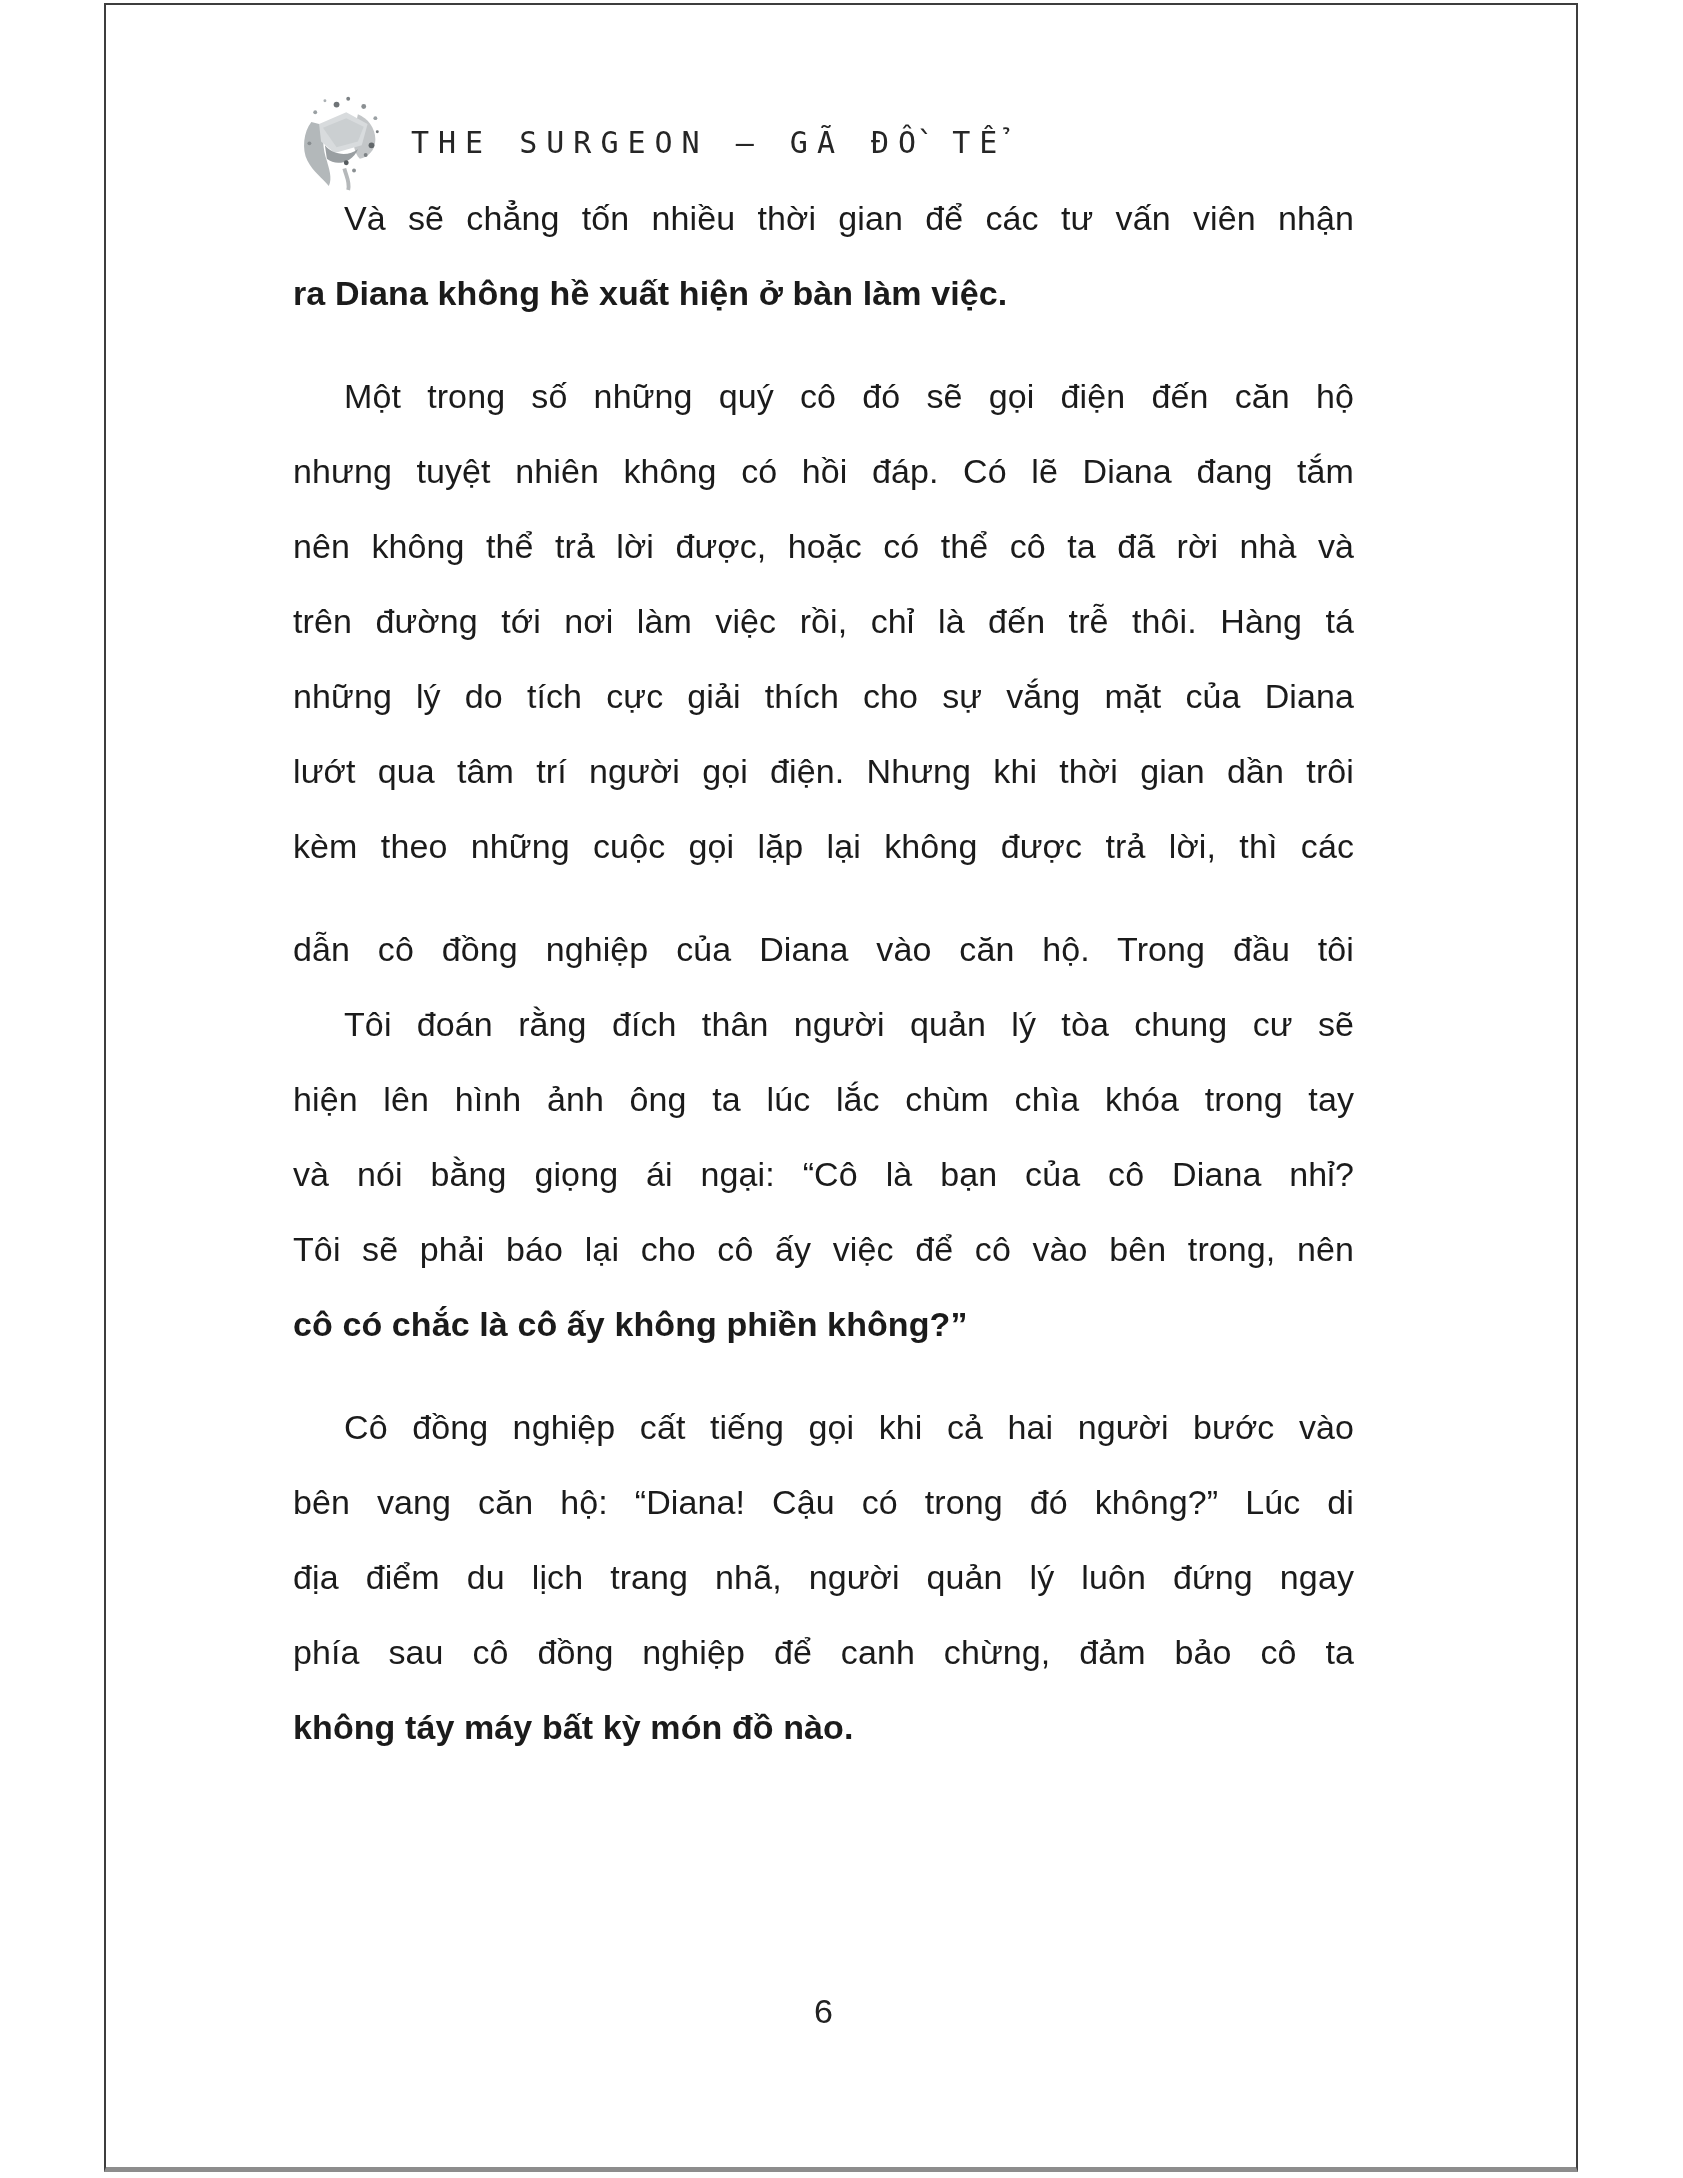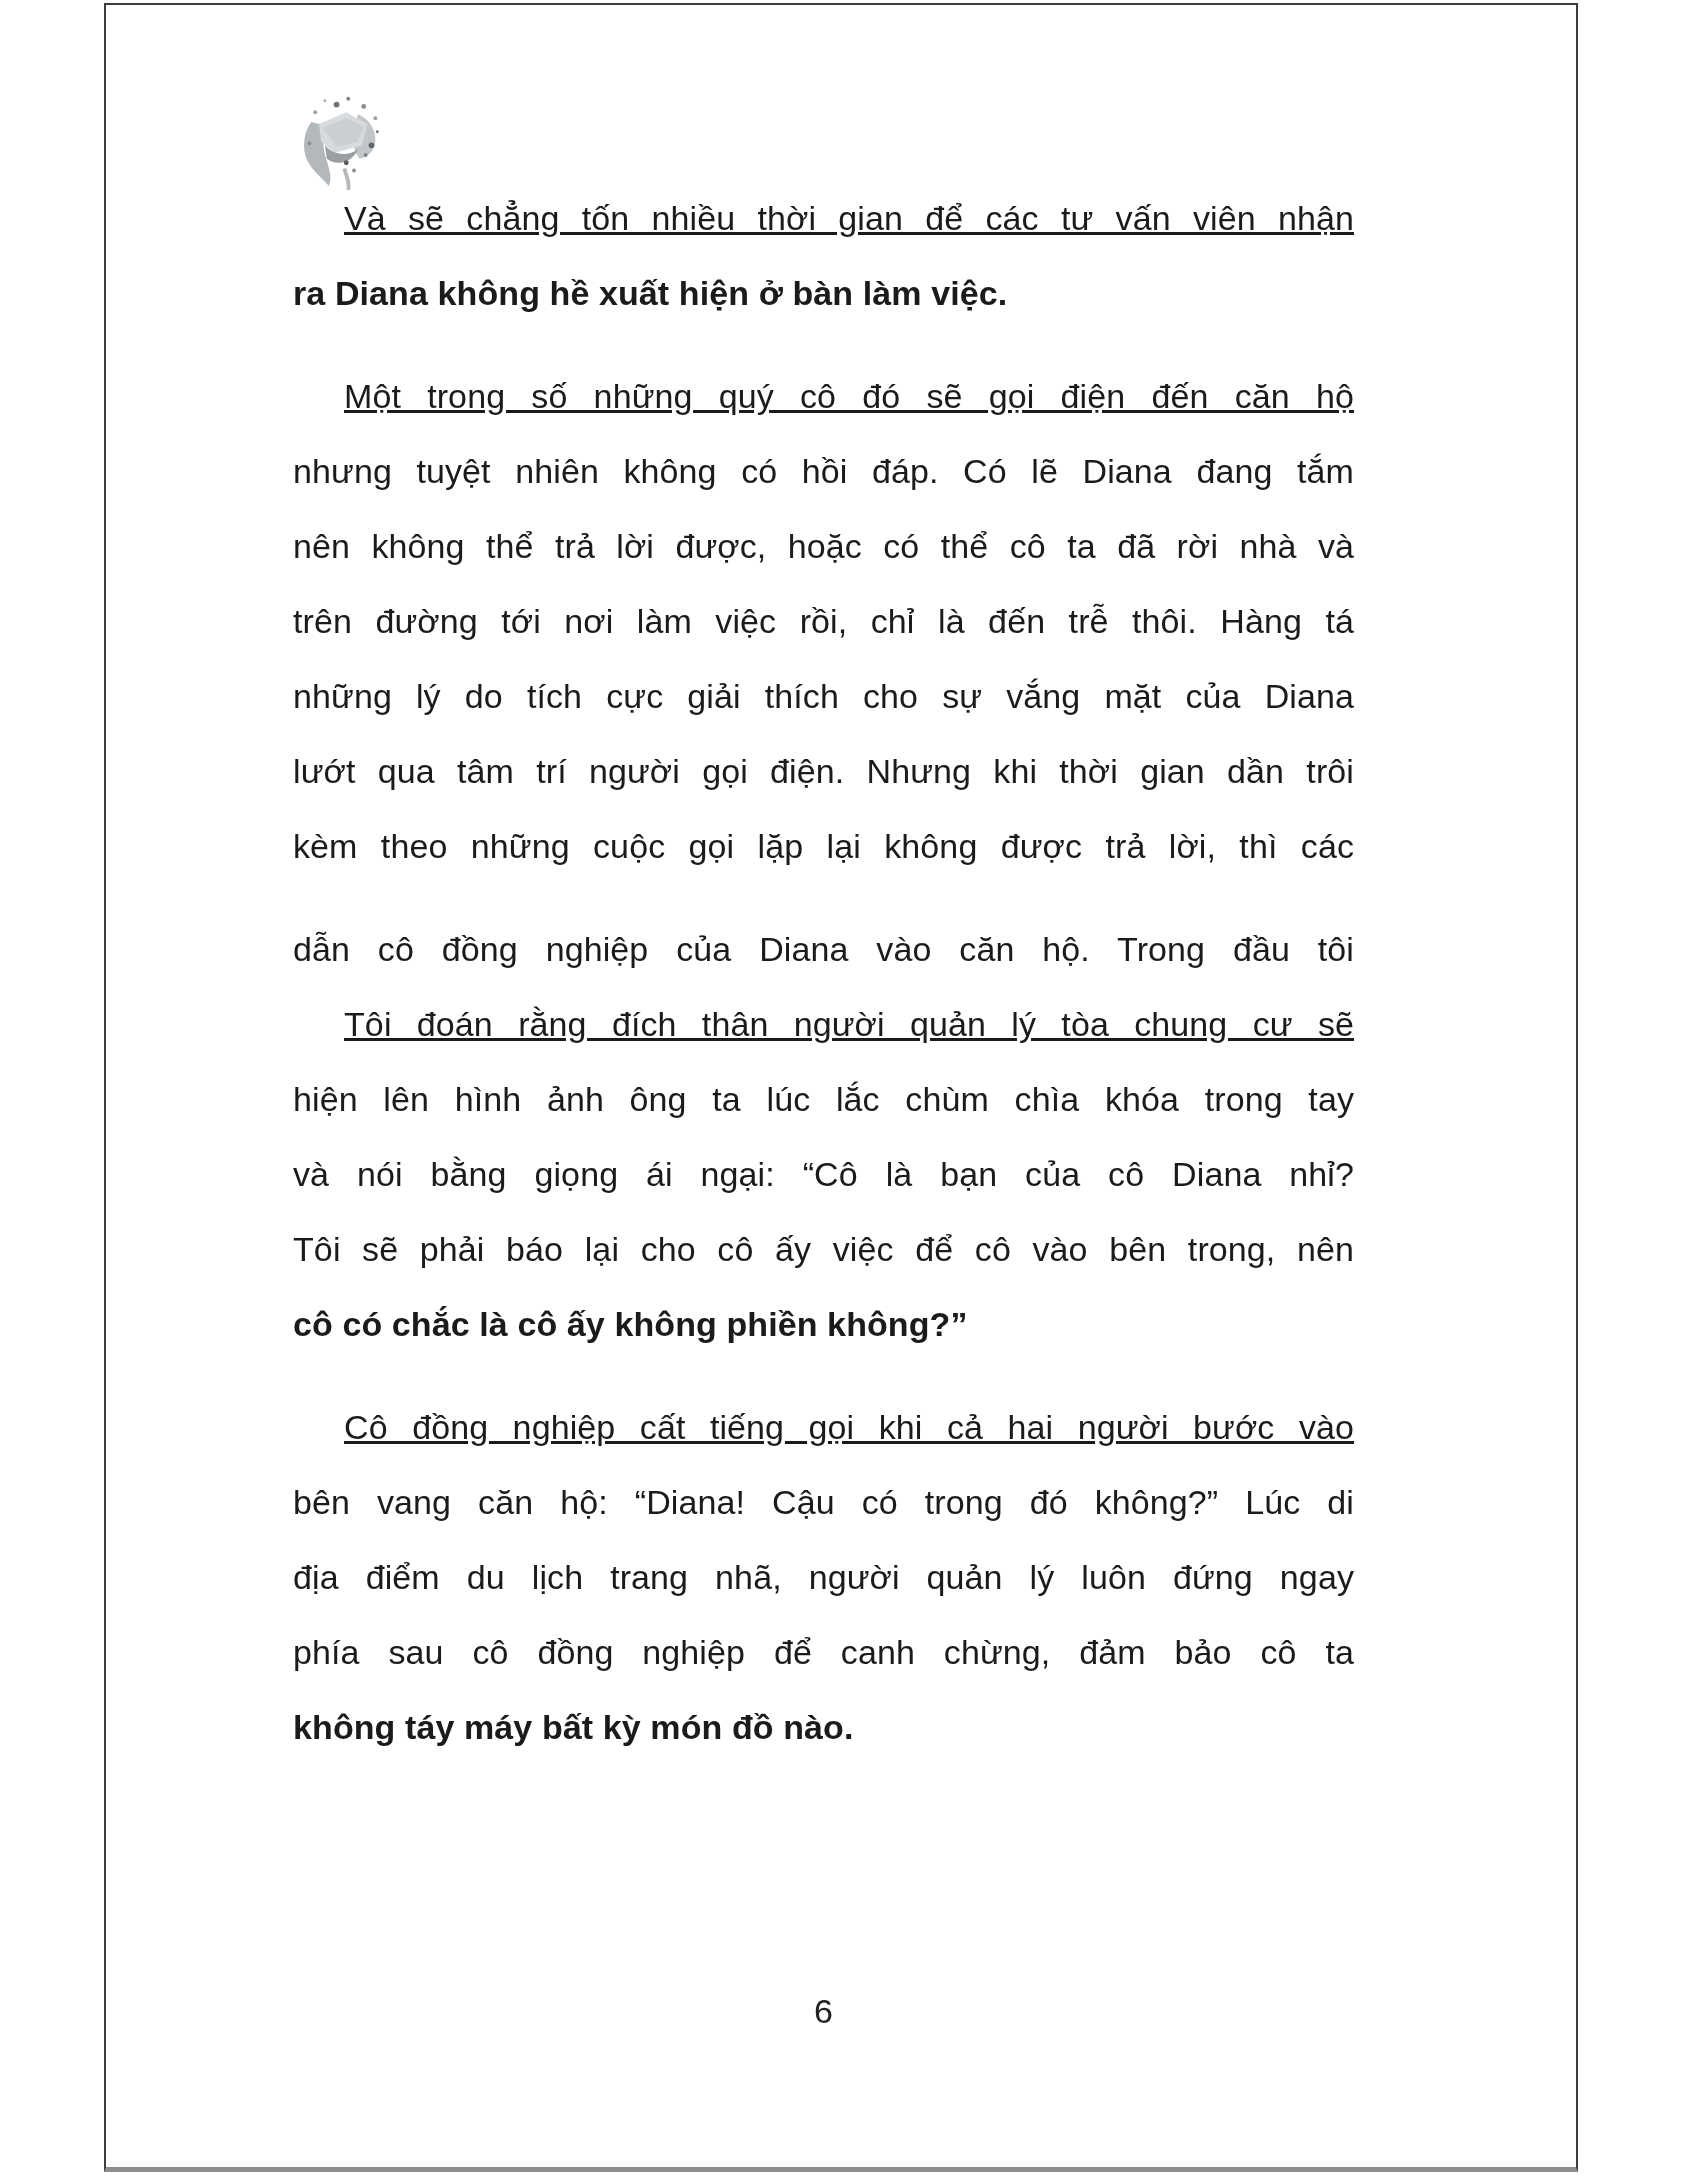--- a/index.html
+++ b/index.html
@@ -34,21 +34,21 @@
     position:absolute; left:293px; top:181px; width:1061px;
     font-size:34px; line-height:75px;
     letter-spacing:0.1px;
   }
   .para { margin:0 0 28px 0; }
   .line {
     height:75px;
     text-align:justify;
     text-align-last:justify;
   }
-  .line.first { text-indent:51px;text-decoration:underline; }
+  .line.first { text-indent:51px; }
   .line.last  { text-align-last:left;font-weight:bold; }
   .page-number {
     position:absolute; left:293px; top:1992px; width:1061px;
     text-align:center; font-size:34px; color:#222;
   }
 </style>
 </head>
 <body>
 
 <div class="page">
@@ -69,20 +69,21 @@
       <circle cx="84" cy="62" r="3" fill="#62676a"></circle>
       <circle cx="78" cy="72" r="2" fill="#7c8184"></circle>
       <circle cx="58" cy="80" r="2.5" fill="#565b5e"></circle>
       <circle cx="66" cy="88" r="2" fill="#8a8f92"></circle>
       <circle cx="26" cy="28" r="2" fill="#9aa0a3"></circle>
       <circle cx="36" cy="16" r="1.5" fill="#aab0b3"></circle>
       <path d="M56,86 C58,94 62,100 60,108" stroke="#b5b8ba" stroke-width="4" fill="none"></path>
       <circle cx="20" cy="60" r="2" fill="#888d90"></circle>
       <circle cx="90" cy="48" r="1.5" fill="#75797c"></circle>
     </svg>
+    <div class="title">THE SURGEON – GÃ ĐỒ TỂ</div>
   </div>
 
   <div class="body-col">
 
     <div class="para">
       <div class="line first">Và sẽ chẳng tốn nhiều thời gian để các tư vấn viên nhận</div>
       <div class="line last">ra Diana không hề xuất hiện ở bàn làm việc.</div>
     </div>
 
     <div class="para">

